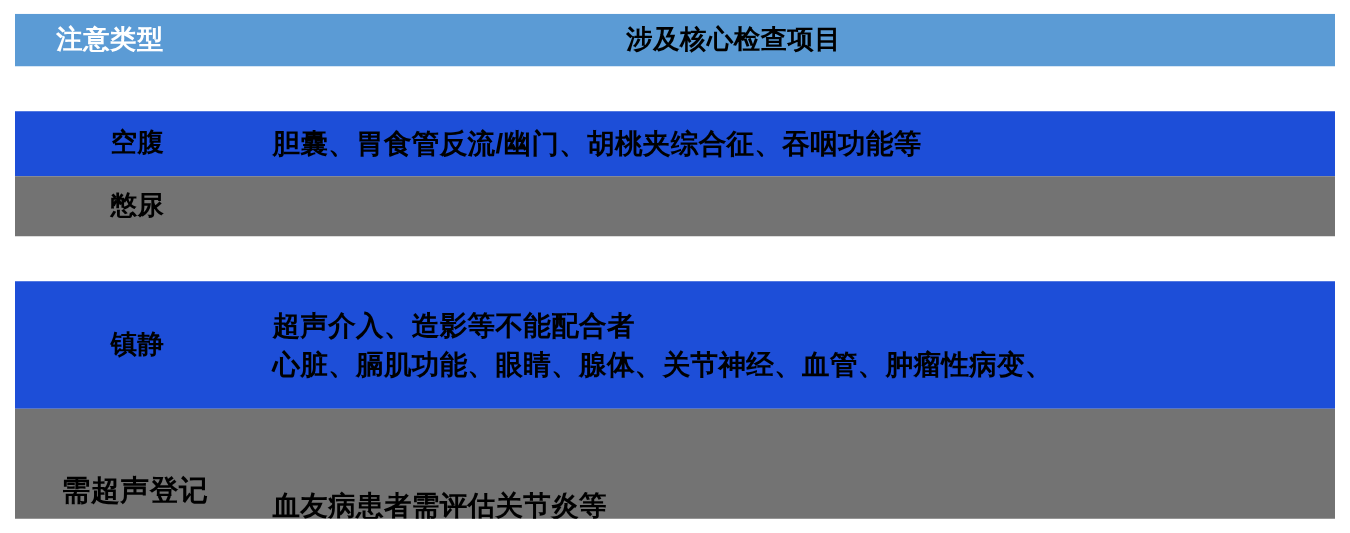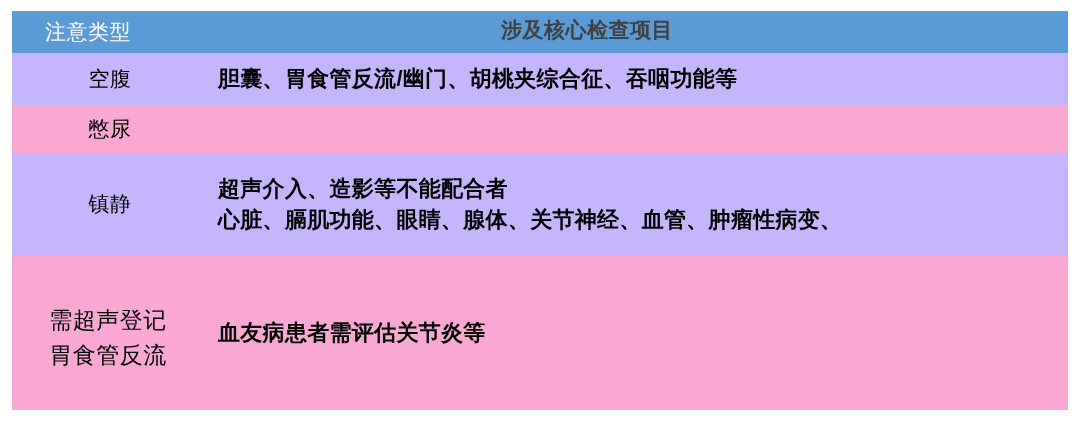--- a/index.html
+++ b/index.html
@@ -23,35 +23,35 @@
     overflow: hidden;
   }
 
   .row {
     display: flex;
     align-items: center;
     width: 1056px;
     box-sizing: border-box;
   }
 
-  .row.white { background: #c4b5fd; }
-  .row.tint  { background: #f9a8d4; justify-content: space-between; }
+  .row.white { background: #1d4ed8; margin-top: 36px; }
+  .row.tint  { background: #737373; justify-content: space-between; }
 
   .row.header {
     background: #5b9bd5;
     height: 42px;
   }
 
   .col-type {
     width: 196px;
     flex: 0 0 196px;
     box-sizing: border-box;
     text-align: center;
     color: #000000;
-    font-weight: normal;
+    font-weight: bold;
     font-size: 21px;
     line-height: 1.32;
     letter-spacing: 0.5px;
   }
 
   .col-items {
     flex: 1 1 auto;
     box-sizing: border-box;
     padding-left: 10px;
     color: #000000;
@@ -63,26 +63,25 @@
   }
 
   .header .col-type {
     color: #ffffff;
     font-size: 21px;
     text-align: left;
     padding-left: 33px;
   }
 
   .header .col-items {
-    color: #404040;
+    color: #000000;
     font-size: 21px;
     text-align: left;
     padding-left: 293px;
     letter-spacing: 0.5px;
-    font-family: Liberation Mono, monospace;
   }
 
   .r1 { height: 52px; }
   .r2 { height: 48px; }
   .r3 { height: 102px; align-items: center; }
   .r4 { height: 155px; }
 
   .r3 .col-items,
   .r4 .col-items { white-space: normal; }
 

